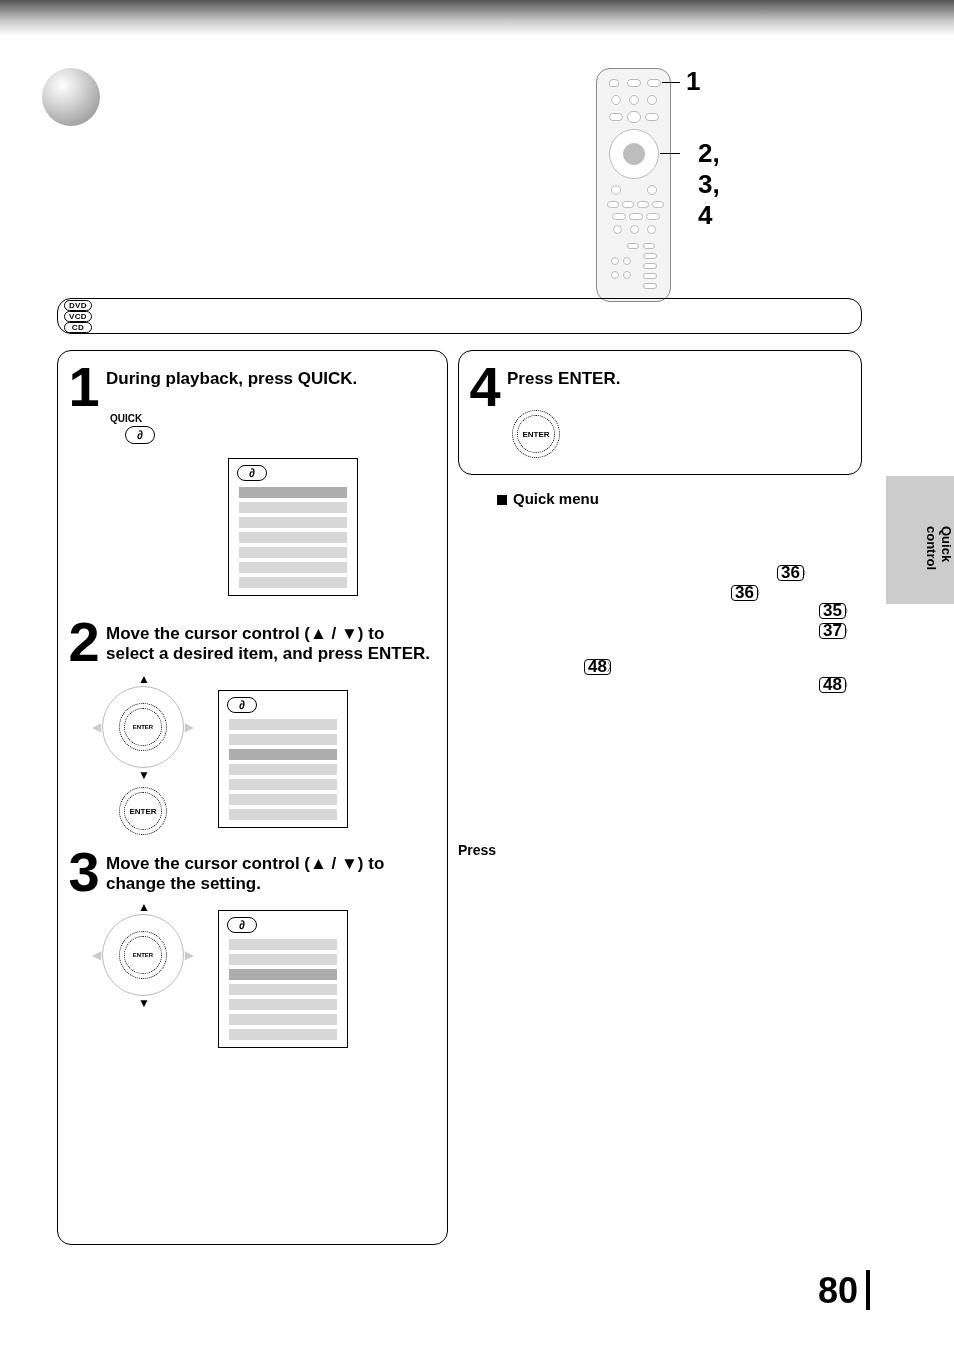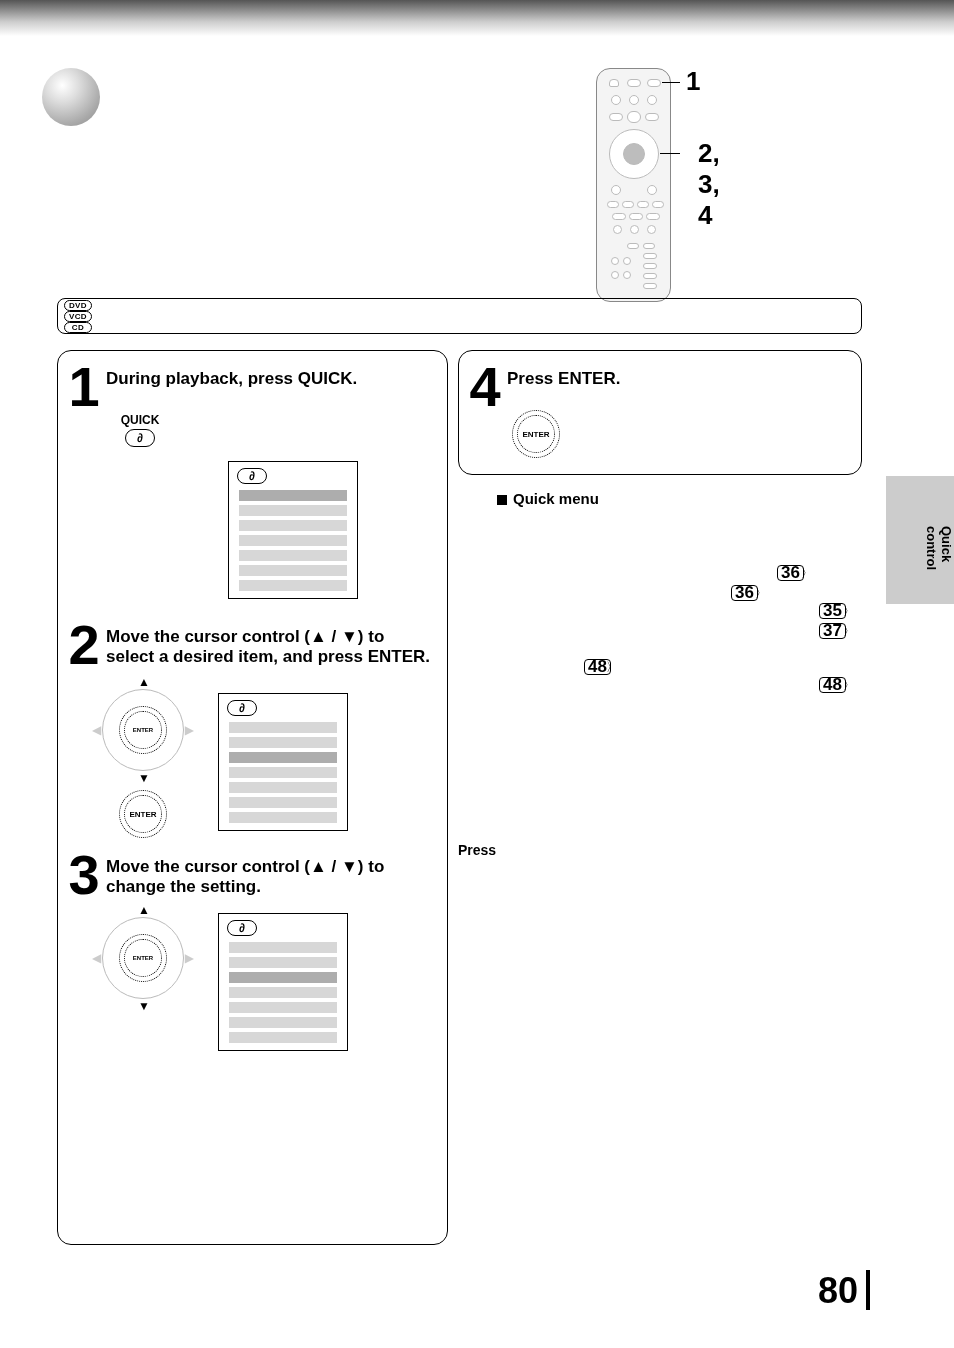--- a/index.html
+++ b/index.html
@@ -28,21 +28,21 @@
     background: #f4f4f4; position: relative;
   }
   .remote .r-pill { position: absolute; border: 1px solid #bbb; border-radius: 6px; background: #fff; }
   .remote .r-circ { position: absolute; border: 1px solid #bbb; border-radius: 50%; background: #fff; }
   .remote-leader { position: absolute; height: 1px; background: #000; }
   .remote-label { position: absolute; font-size: 26px; font-weight: bold; font-family: Arial; }
 
   
   .section-title {
     position: absolute; left: 57px; top: 298px; right: 92px; height: 36px;
-    border: 1px solid #000; border-radius: 8px; display: flex; align-items: center;
+    border: 1px solid #000; border-radius: 14px; display: flex; align-items: center;
   }
   .disc-badges {
     display: flex; flex-direction: column; gap: 0px; margin-left: 6px;
   }
   .disc-badges span {
     font-size: 8px; font-weight: bold; border: 1px solid #000; border-radius: 8px;
     padding: 0 4px; line-height: 9px; text-align: center; letter-spacing: 0.3px;
   }
   .section-title h2 {
     margin: 0 0 0 10px; font-size: 24px; font-style: italic; font-weight: bold;
@@ -55,21 +55,21 @@
   .pane-left  { left: 57px;  top: 350px; width: 391px; height: 895px; }
   .pane-right { left: 458px; top: 350px; width: 404px; height: 125px; }
 
   .step { display: flex; align-items: flex-start; margin-bottom: 4px; }
   .step-num {
     font-size: 56px; font-weight: 900; line-height: 44px; font-family: Arial;
     margin-right: 6px; min-width: 32px; text-align: center;
   }
   .step-text { font-size: 17px; font-weight: bold; margin-top: 4px; line-height: 20px; }
 
-  .btn-label { font-size: 12px; font-weight: bold; text-align: center; }
+  .btn-label { font-size: 10px; font-weight: bold; }
   .btn-quick {
     width: 30px; height: 18px; border: 1.5px solid #000; border-radius: 10px;
     display: flex; align-items: center; justify-content: center; margin: 2px auto 0;
   }
   .infinity { font-size: 12px; font-weight: bold; }
 
   
   .osd {
     border: 1px solid #000; width: 130px; height: 138px; position: relative;
     margin: 14px 0 0 160px; padding: 6px 0;

